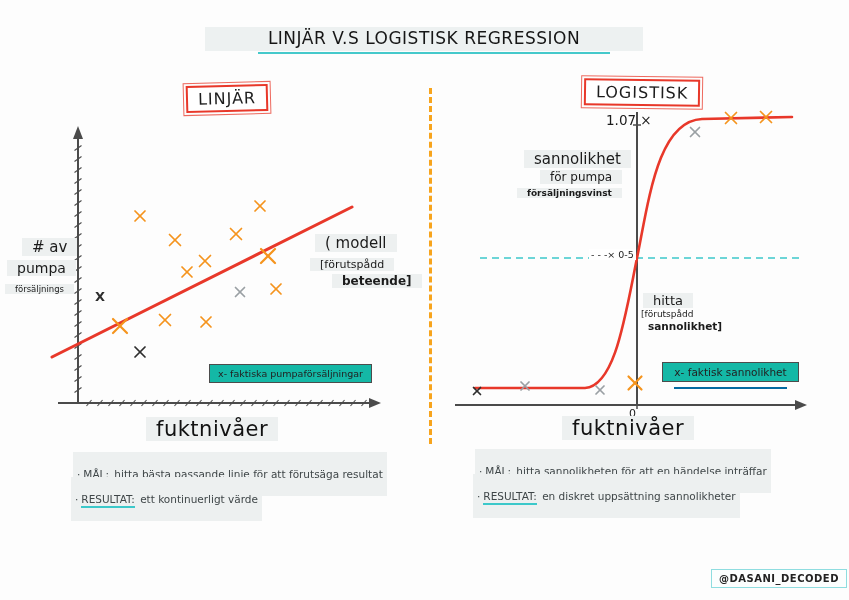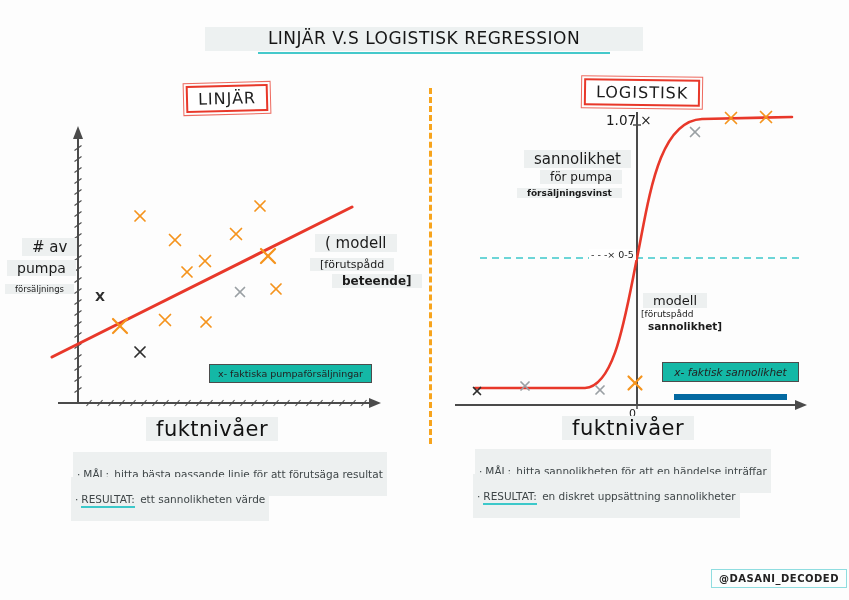--- a/index.html
+++ b/index.html
@@ -15,21 +15,21 @@
   .rbox { border:2px solid #e8382a; outline:1.5px solid rgba(232,56,42,.75); outline-offset:2px;
           background:#fff; color:#1d1d1d; text-align:center; font-size:16px;
           letter-spacing:1px; padding:2px 10px; }
   #lin-heading { left:186px; top:85px; transform:rotate(-1.5deg); }
   #log-heading { left:584px; top:79px; transform:rotate(0.8deg); }
   #divider { left:429px; top:88px; height:356px; width:0; border-left:3px dashed #f7a41d; }
   .axis-label-big { font-size:21px; color:#121212; letter-spacing:.5px; }
   .legendbox { border:1.5px solid #4c4c4c; background:#14b8a6; text-align:center; color:#222; }
   #lin-legend { left:209px; top:364px; width:163px; font-size:9.5px; padding:3px 3px; }
   #log-legend { left:662px; top:362px; width:137px; font-size:10.5px; padding:3px 3px; }
-  .ul-teal { border-bottom:6px solid #0369a1; padding-bottom:16px;font-style:italic; }
+  .ul-teal { border-bottom:2px solid #0369a1; padding-bottom:9px; }
   .note { font-size:10.5px; color:#3f4648; white-space:nowrap; }
   .note .hl { padding:16px 4px; }
   .kw { border-bottom:2px solid #3cc8ca; padding-bottom:1px; margin-right:2px; }
   .bullet { margin-right:3px; }
   .small-note { font-size:9px; }
   #watermark { left:711px; top:569px; border:1.5px solid #8fdde0; background:#fcfefe;
                font-size:10px; font-weight:bold; letter-spacing:.5px; padding:3px 7px; color:#222;text-align:center; }
   svg { overflow:visible; }
 </style>
 </head>
@@ -178,37 +178,37 @@
   </svg>
 
   <div class="abs" style="left:606px;top:112px;font-size:13.5px">1.07 ×</div>
 
   <div class="abs hl" style="left:524px;top:150px;font-size:15px">sannolikhet</div>
   <div class="abs hl" style="left:540px;top:170px;font-size:12px">för pumpa</div>
   <div class="abs hl" style="left:517px;top:188px;font-size:9px;font-weight:bold">försäljningsvinst</div>
 
   <div class="abs" style="left:589px;top:249px;font-size:9.5px;background:#fff;padding:0 2px">- - -× 0-5</div>
 
-  <div class="abs hl" style="left:643px;top:293px;font-size:13px">modell</div>
+  <div class="abs hl" style="left:643px;top:293px;font-size:13px">hitta</div>
   <div class="abs" style="left:641px;top:309px;font-size:9px">[förutspådd</div>
   <div class="abs" style="left:648px;top:320px;font-size:10.5px;font-weight:bold">sannolikhet]</div>
 
   <div id="log-legend" class="abs legendbox">
     <span class="ul-teal">x- faktisk sannolikhet</span>
   </div>
 
   <div class="abs" style="left:629px;top:407px;font-size:11px">0</div>
 
   <div class="abs hl axis-label-big" style="left:562px;top:416px">fuktnivåer</div>
 
   <div class="abs note" style="left:73px;top:468px">
     <span class="hl"><span class="bullet">·</span><span class="kw">MÅL:</span><span> hitta bästa passande linje för att förutsäga resultat</span></span>
   </div>
   <div class="abs note" style="left:71px;top:493px">
-    <span class="hl"><span class="bullet">·</span><span class="kw">RESULTAT:</span><span> ett sannolikheten värde</span></span>
+    <span class="hl"><span class="bullet">·</span><span class="kw">RESULTAT:</span><span> ett kontinuerligt värde</span></span>
   </div>
 
   <div class="abs note" style="left:475px;top:465px">
     <span class="hl"><span class="bullet">·</span><span class="kw">MÅL:</span><span> hitta sannolikheten för att en händelse inträffar</span></span>
   </div>
   <div class="abs note" style="left:473px;top:490px">
     <span class="hl"><span class="bullet">·</span><span class="kw">RESULTAT:</span><span> en diskret uppsättning sannolikheter</span></span>
   </div>
 
   <div id="watermark" class="abs">

